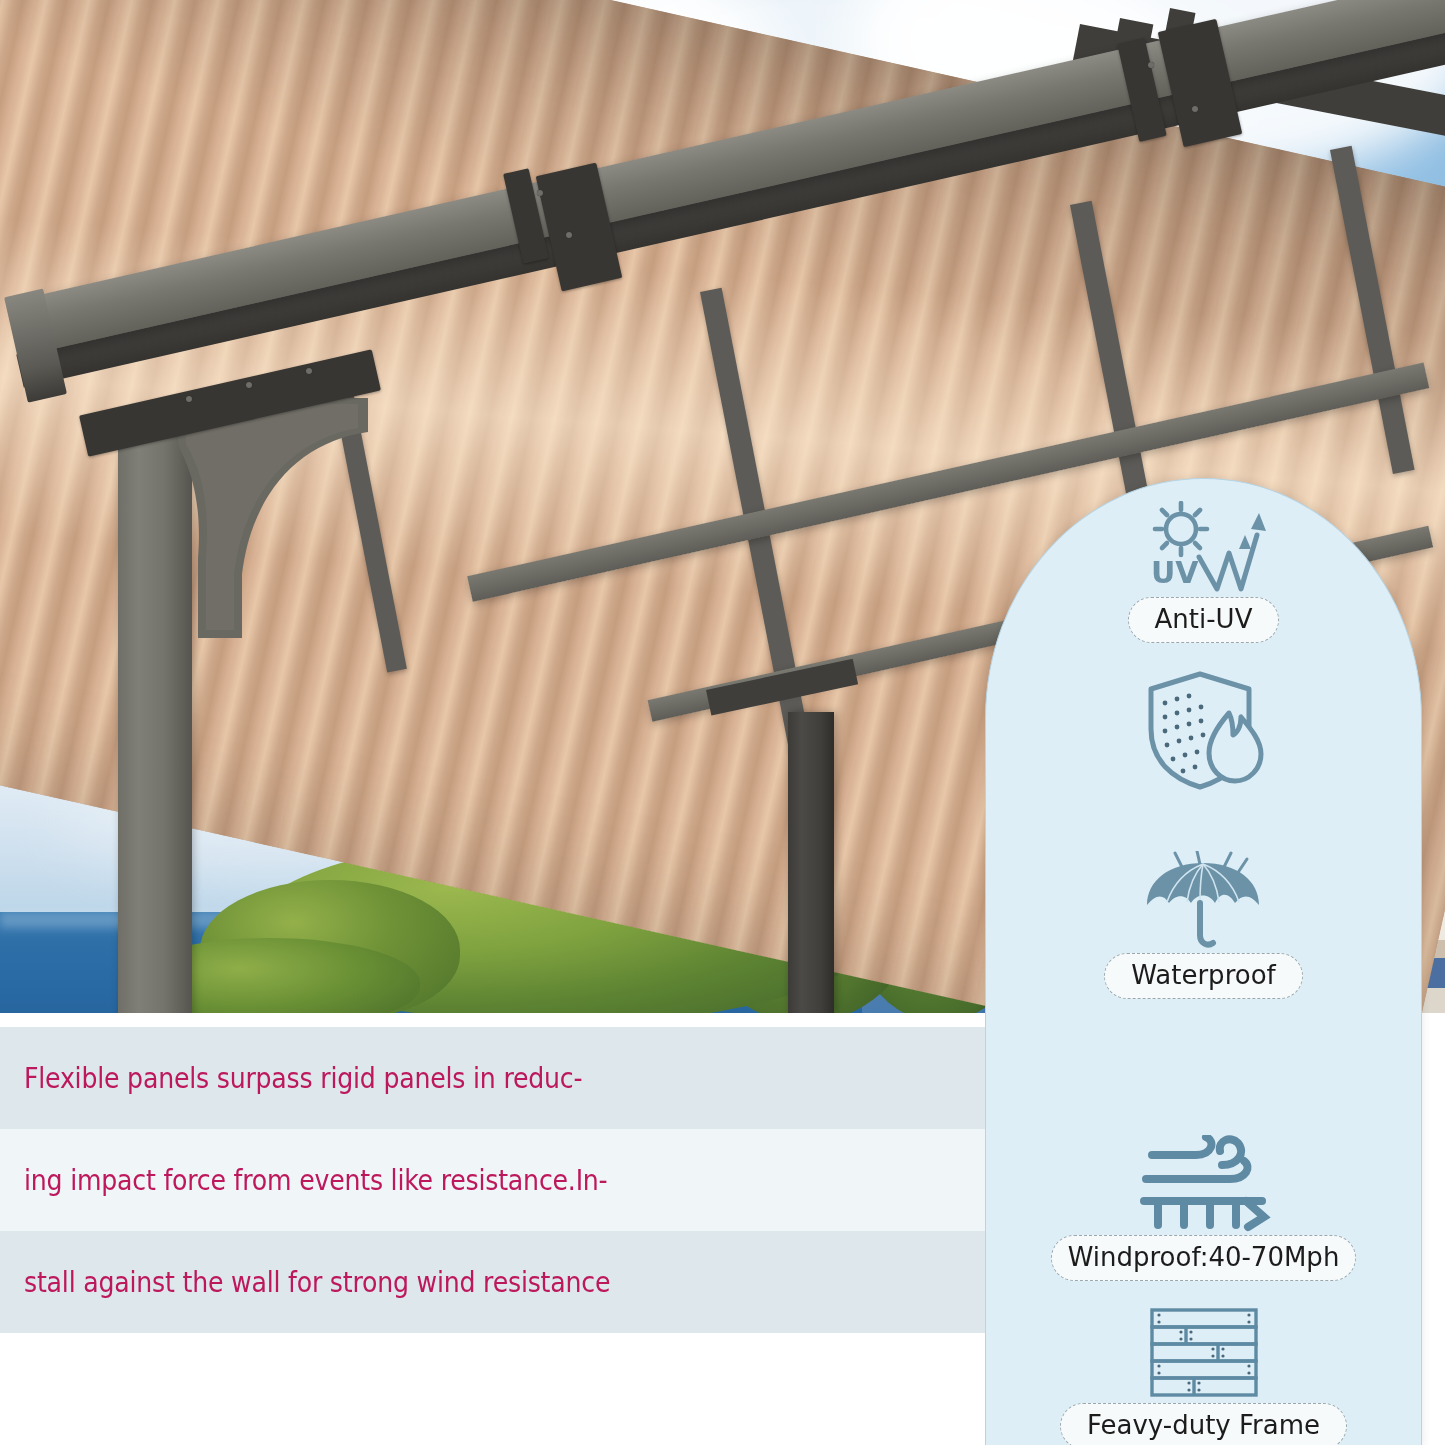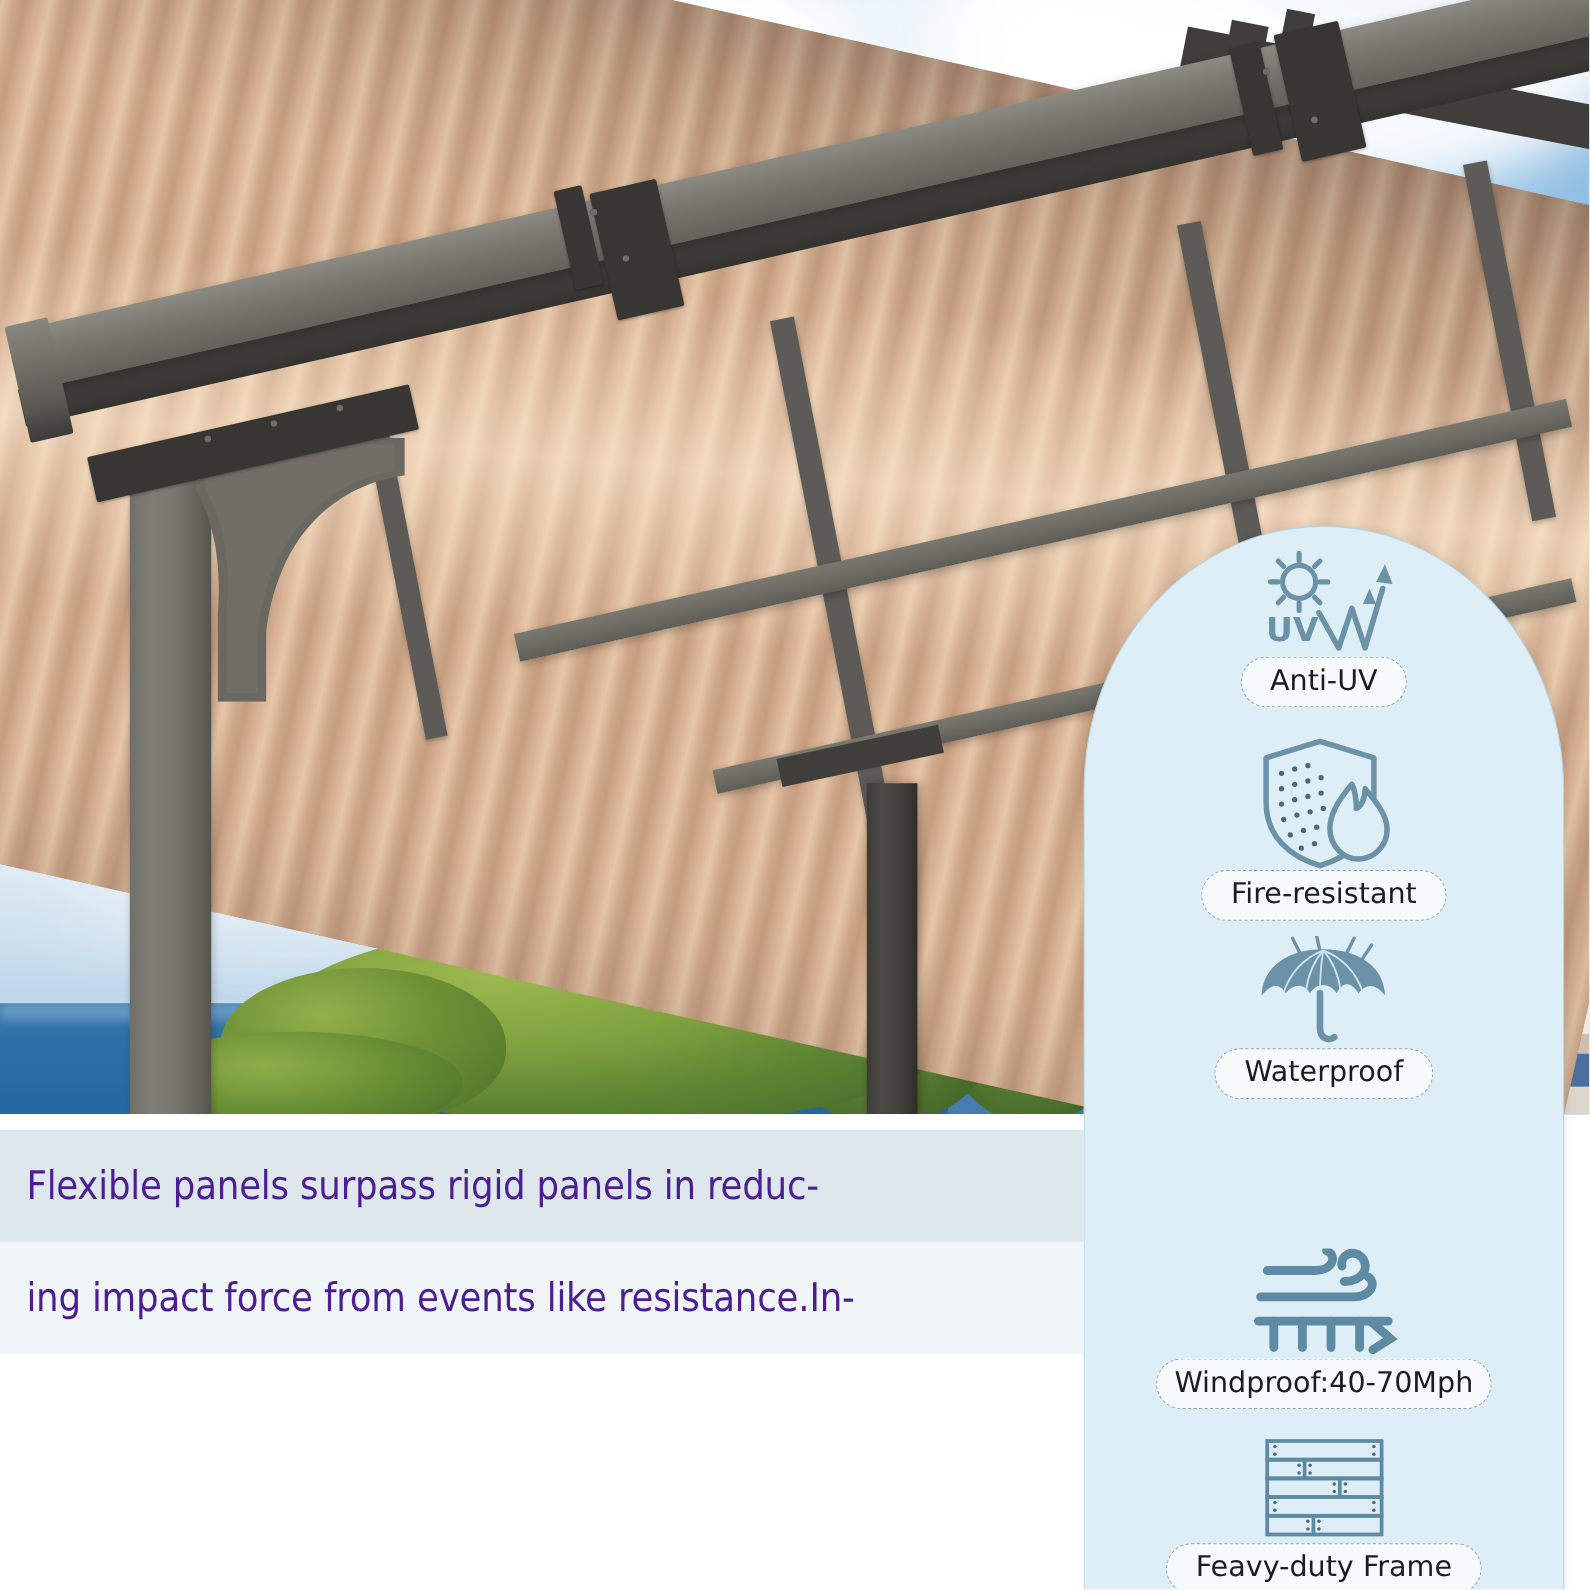--- a/index.html
+++ b/index.html
@@ -125,21 +125,21 @@
   .pill{display:inline-flex;align-items:center;justify-content:center;
         background:#f7fafb;border:1.6px dashed #9aa8ae;border-radius:26px;
         padding:7px 26px;font-size:26px;color:#1c1c1c;white-space:nowrap;
         font-family:"DejaVu Sans",sans-serif;line-height:1.15;}
   .pill.wide{padding:7px 16px;font-size:26px;}
 
   
   .textblock{position:absolute;left:0;top:1013px;width:985px;height:432px;background:#ffffff;}
   .trow{position:relative;width:985px;height:102px;display:flex;align-items:center;}
   .trow span{padding-left:24px;font-family:"DejaVu Sans Condensed","DejaVu Sans",sans-serif;
-        font-size:36px;color:#4c1d95;letter-spacing:-.2px;font-stretch:condensed;}
+        font-size:28px;color:#be185d;letter-spacing:-.2px;font-stretch:condensed;}
   .trow.a{background:#dde7ec;}
   .trow.b{background:#f0f5f7;}
   .tgap{width:985px;height:14px;background:#ffffff;}
 </style>
 </head>
 <body>
 
 <div class="page">
 
   <div class="photo">
@@ -276,21 +276,20 @@
             <circle cx="54" cy="69" r="2.4"></circle>
             <circle cx="66" cy="66" r="2.4"></circle>
           <circle cx="36" cy="90" r="2.4"></circle>
             <circle cx="48" cy="86" r="2.4"></circle>
             <circle cx="60" cy="83" r="2.4"></circle>
           <circle cx="46" cy="102" r="2.4"></circle>
             <circle cx="58" cy="98" r="2.4"></circle>
         </g>
         <path d="M92 44 C78 60 72 72 72 84 C72 100 84 112 98 112 C112 112 124 100 124 85 C124 72 114 60 104 48 C104 58 100 64 96 66 C96 58 95 50 92 44 Z" fill="#ddeef7" stroke="#6c92a8" stroke-width="5" stroke-linejoin="round"></path>
       </svg>
-      <div class="pill">Fire-resistant</div>
     </div>
 
     <div class="feat" style="top:372px;">
       <svg class="ficon" width="130" height="102" viewBox="0 0 130 102">
         <g stroke="#6c92a8" stroke-width="3" stroke-linecap="round">
           <line x1="36" y1="2" x2="46" y2="22"></line>
           <line x1="58" y1="0" x2="62" y2="18"></line>
           <line x1="92" y1="2" x2="82" y2="22"></line>
           <line x1="108" y1="8" x2="96" y2="26"></line>
         </g>
@@ -368,15 +367,18 @@
   </div>
 
   <div class="textblock">
     <div class="tgap"></div>
     <div class="trow a">
       <span>Flexible panels surpass rigid panels in reduc-</span>
     </div>
     <div class="trow b">
       <span>ing impact force from events like resistance.In-</span>
     </div>
+    <div class="trow a">
+      <span>stall against the wall for strong wind resistance</span>
+    </div>
   </div>
 
 </div>
 
 </body></html>

